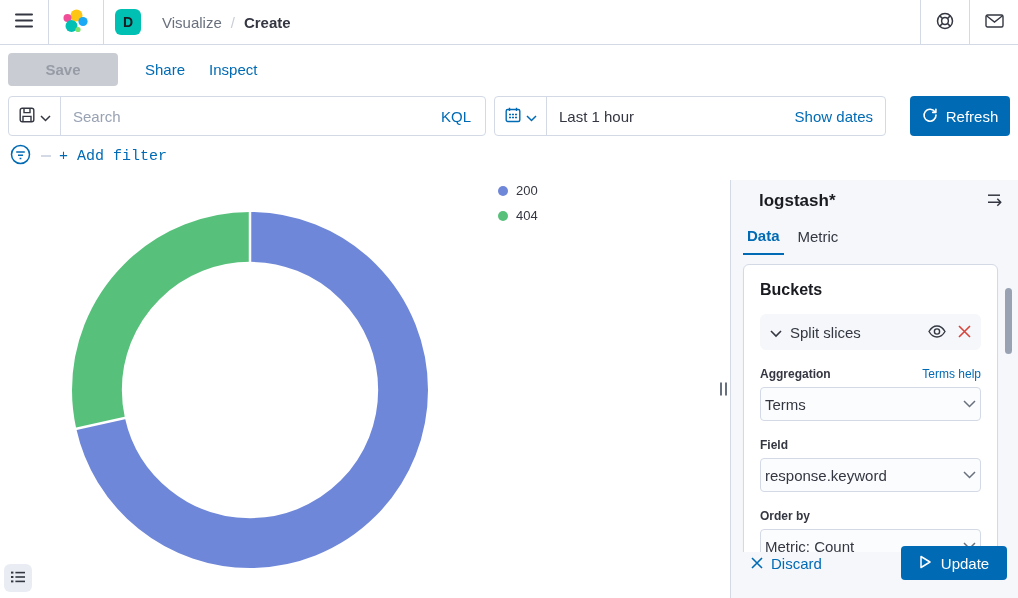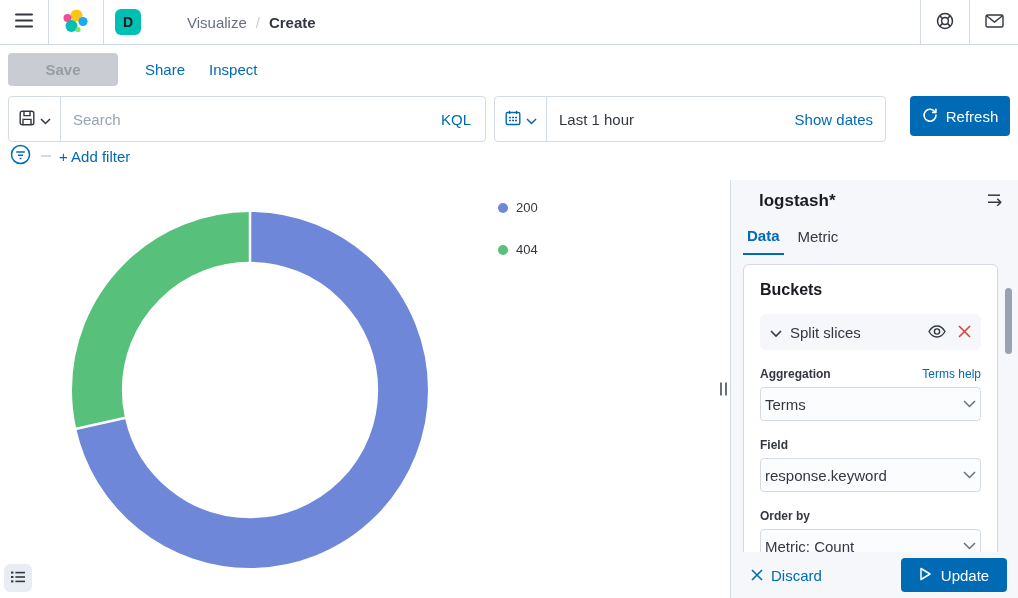--- a/index.html
+++ b/index.html
@@ -10,57 +10,57 @@
   }
   button { font-family:inherit; font-size:inherit; color:inherit; background:none; border:none; cursor:pointer; }
 
   
   .top-bar { height:45px; border-bottom:1px solid var(--border,#D3DAE6); display:flex; align-items:stretch; }
   .hdr-btn { width:48px; display:flex; align-items:center; justify-content:center; }
   .hdr-divider { width:1px; background:var(--border,#D3DAE6); }
   .space-btn { width:48px; display:flex; align-items:center; justify-content:center; }
   .space-badge { width:26px; height:26px; border-radius:6px; background:var(--space-badge,#00BFB3);
     display:flex; align-items:center; justify-content:center; font-weight:700; font-size:14px; color:#1a1c21; }
-  .breadcrumb { display:flex; align-items:center; margin-left:35px; gap:9px; }
+  .breadcrumb { display:flex; align-items:center; margin-left:10px; gap:9px; }
   .crumb-link { color:var(--subdued-text,#69707D); }
   .crumb-sep { color:#c9cdd6; }
   .crumb-current { color:var(--text,#343741); font-weight:600; }
   .hdr-spacer { flex:1; }
 
   
   .toolbar-row { height:48px; display:flex; align-items:center; padding-left:8px; }
   .save-btn { width:110px; height:33px; border-radius:4px; background:#C9CDD3; color:#969BA5;
     font-weight:700; cursor:default; }
   .text-link { color:var(--primary,#006BB4); font-weight:400; margin:0 12px; }
 
   
   .query-row { height:40px; margin-top:3px; padding:0 8px; display:flex; }
-  .input-group { display:flex; align-items:center; background:#fff; border:1px solid var(--border,#D3DAE6); border-radius:4px; height:46px; }
+  .input-group { display:flex; align-items:center; background:#fff; border:1px solid var(--border,#D3DAE6); border-radius:4px; height:40px; }
   .search-group { flex:1; }
   .group-prepend { width:52px; height:100%; display:flex; align-items:center; justify-content:center; gap:5px;
     border-right:1px solid var(--border,#D3DAE6); }
   .search-input { flex:1; border:none; outline:none; font-size:15px; padding:0 12px; color:var(--text,#343741); background:transparent; }
   .search-input::placeholder { color:#98A2B3; }
   .kql-label { color:var(--primary,#006BB4); font-weight:500; padding-right:14px; }
   .date-group { width:392px; margin-left:8px; }
   .time-value { padding-left:12px; cursor:pointer; }
   .show-dates { margin-left:auto; color:var(--primary,#006BB4); padding-right:12px; }
   .refresh-btn { margin-left:24px; width:100px; height:40px; border-radius:4px; background:var(--primary,#006BB4);
     color:#fff; display:flex; align-items:center; justify-content:center; gap:8px; font-weight:500; }
 
   
   .filter-row { height:36px; margin-top:2px; padding-left:8px; display:flex; align-items:center; }
   .filter-dash { width:10px; height:2px; background:var(--border,#D3DAE6); margin:0 8px 0 8px; }
-  .add-filter { color:var(--primary,#006BB4); }
+  .add-filter { color:var(--primary,#006BB4);font-family:Liberation Mono, monospace; }
 
   
   .main { position:absolute; top:180px; left:0; right:0; bottom:0; display:flex; }
   .chart-area { flex:1; position:relative; background:#fff; }
   .donut-svg { position:absolute; left:0; top:0; }
-  .chart-legend { position:absolute; left:498px; top:17px; display:flex; flex-direction:column; gap:21px; }
+  .chart-legend { position:absolute; left:498px; top:0; display:flex; flex-direction:column; gap:4px; }
   .legend-item { display:flex; align-items:center; gap:8px; height:21px; font-size:13px; cursor:pointer; }
   .legend-dot { width:10px; height:10px; border-radius:50%; display:inline-block; }
   .legend-toggle { position:absolute; left:4px; bottom:6px; width:28px; height:28px; border-radius:6px;
     background:#E9EDF3; display:flex; align-items:center; justify-content:center; }
   .resize-handle { position:absolute; right:1px; top:50%; transform:translateY(-50%);
     display:flex; gap:3px; padding:4px 2px; cursor:col-resize; }
   .resize-handle i { width:2px; height:13px; background:#69707D; display:block; }
 
   
   .side-panel { width:288px; background:var(--panel-bg,#F5F7FA); border-left:1px solid var(--border,#D3DAE6); position:relative; }
@@ -80,21 +80,21 @@
   .bucket-row .spacer { flex:1; }
   .icon-btn { display:flex; align-items:center; justify-content:center; padding:0 6px; }
   .field-label-row { margin-top:17px; display:flex; align-items:baseline; }
   .field-label { font-size:12px; font-weight:700; }
   .help-link { margin-left:auto; font-size:12px; color:var(--primary,#006BB4); }
   .select-box { margin-top:6px; height:34px; background:#fbfcfd; border:1px solid var(--border,#D3DAE6);
     border-radius:4px; display:flex; align-items:center; padding:0 4px; cursor:pointer; }
   .select-value { font-size:15px; }
   .select-box .chev { margin-left:auto; display:flex; }
   .panel-scrollbar { position:absolute; right:6px; top:108px; width:7px; height:66px; border-radius:4px; background:#98A2B3; }
-  .panel-footer { position:absolute; left:0; right:0; bottom:0; height:46px; display:flex; align-items:center; padding:0 11px 0 20px; }
+  .panel-footer { position:absolute; left:0; right:0; bottom:12px; height:46px; display:flex; align-items:center; padding:0 11px 0 20px; }
   .discard-btn { display:flex; align-items:center; gap:8px; color:var(--primary,#006BB4); font-size:15px; }
   .update-btn { margin-left:auto; width:106px; height:34px; border-radius:4px; background:var(--primary,#006BB4);
     color:#fff; display:flex; align-items:center; justify-content:center; gap:9px; font-size:15px; font-weight:500; }
 </style>
 </head>
 <body style="--primary: #006BB4; --space-badge: #00BFB3; --danger: #D6443C; --panel-bg: #F5F7FA; --border: #D3DAE6; --text: #343741; --subdued-text: #69707D;">
 
 <header class="top-bar">
   <button class="hdr-btn">
     <span>

